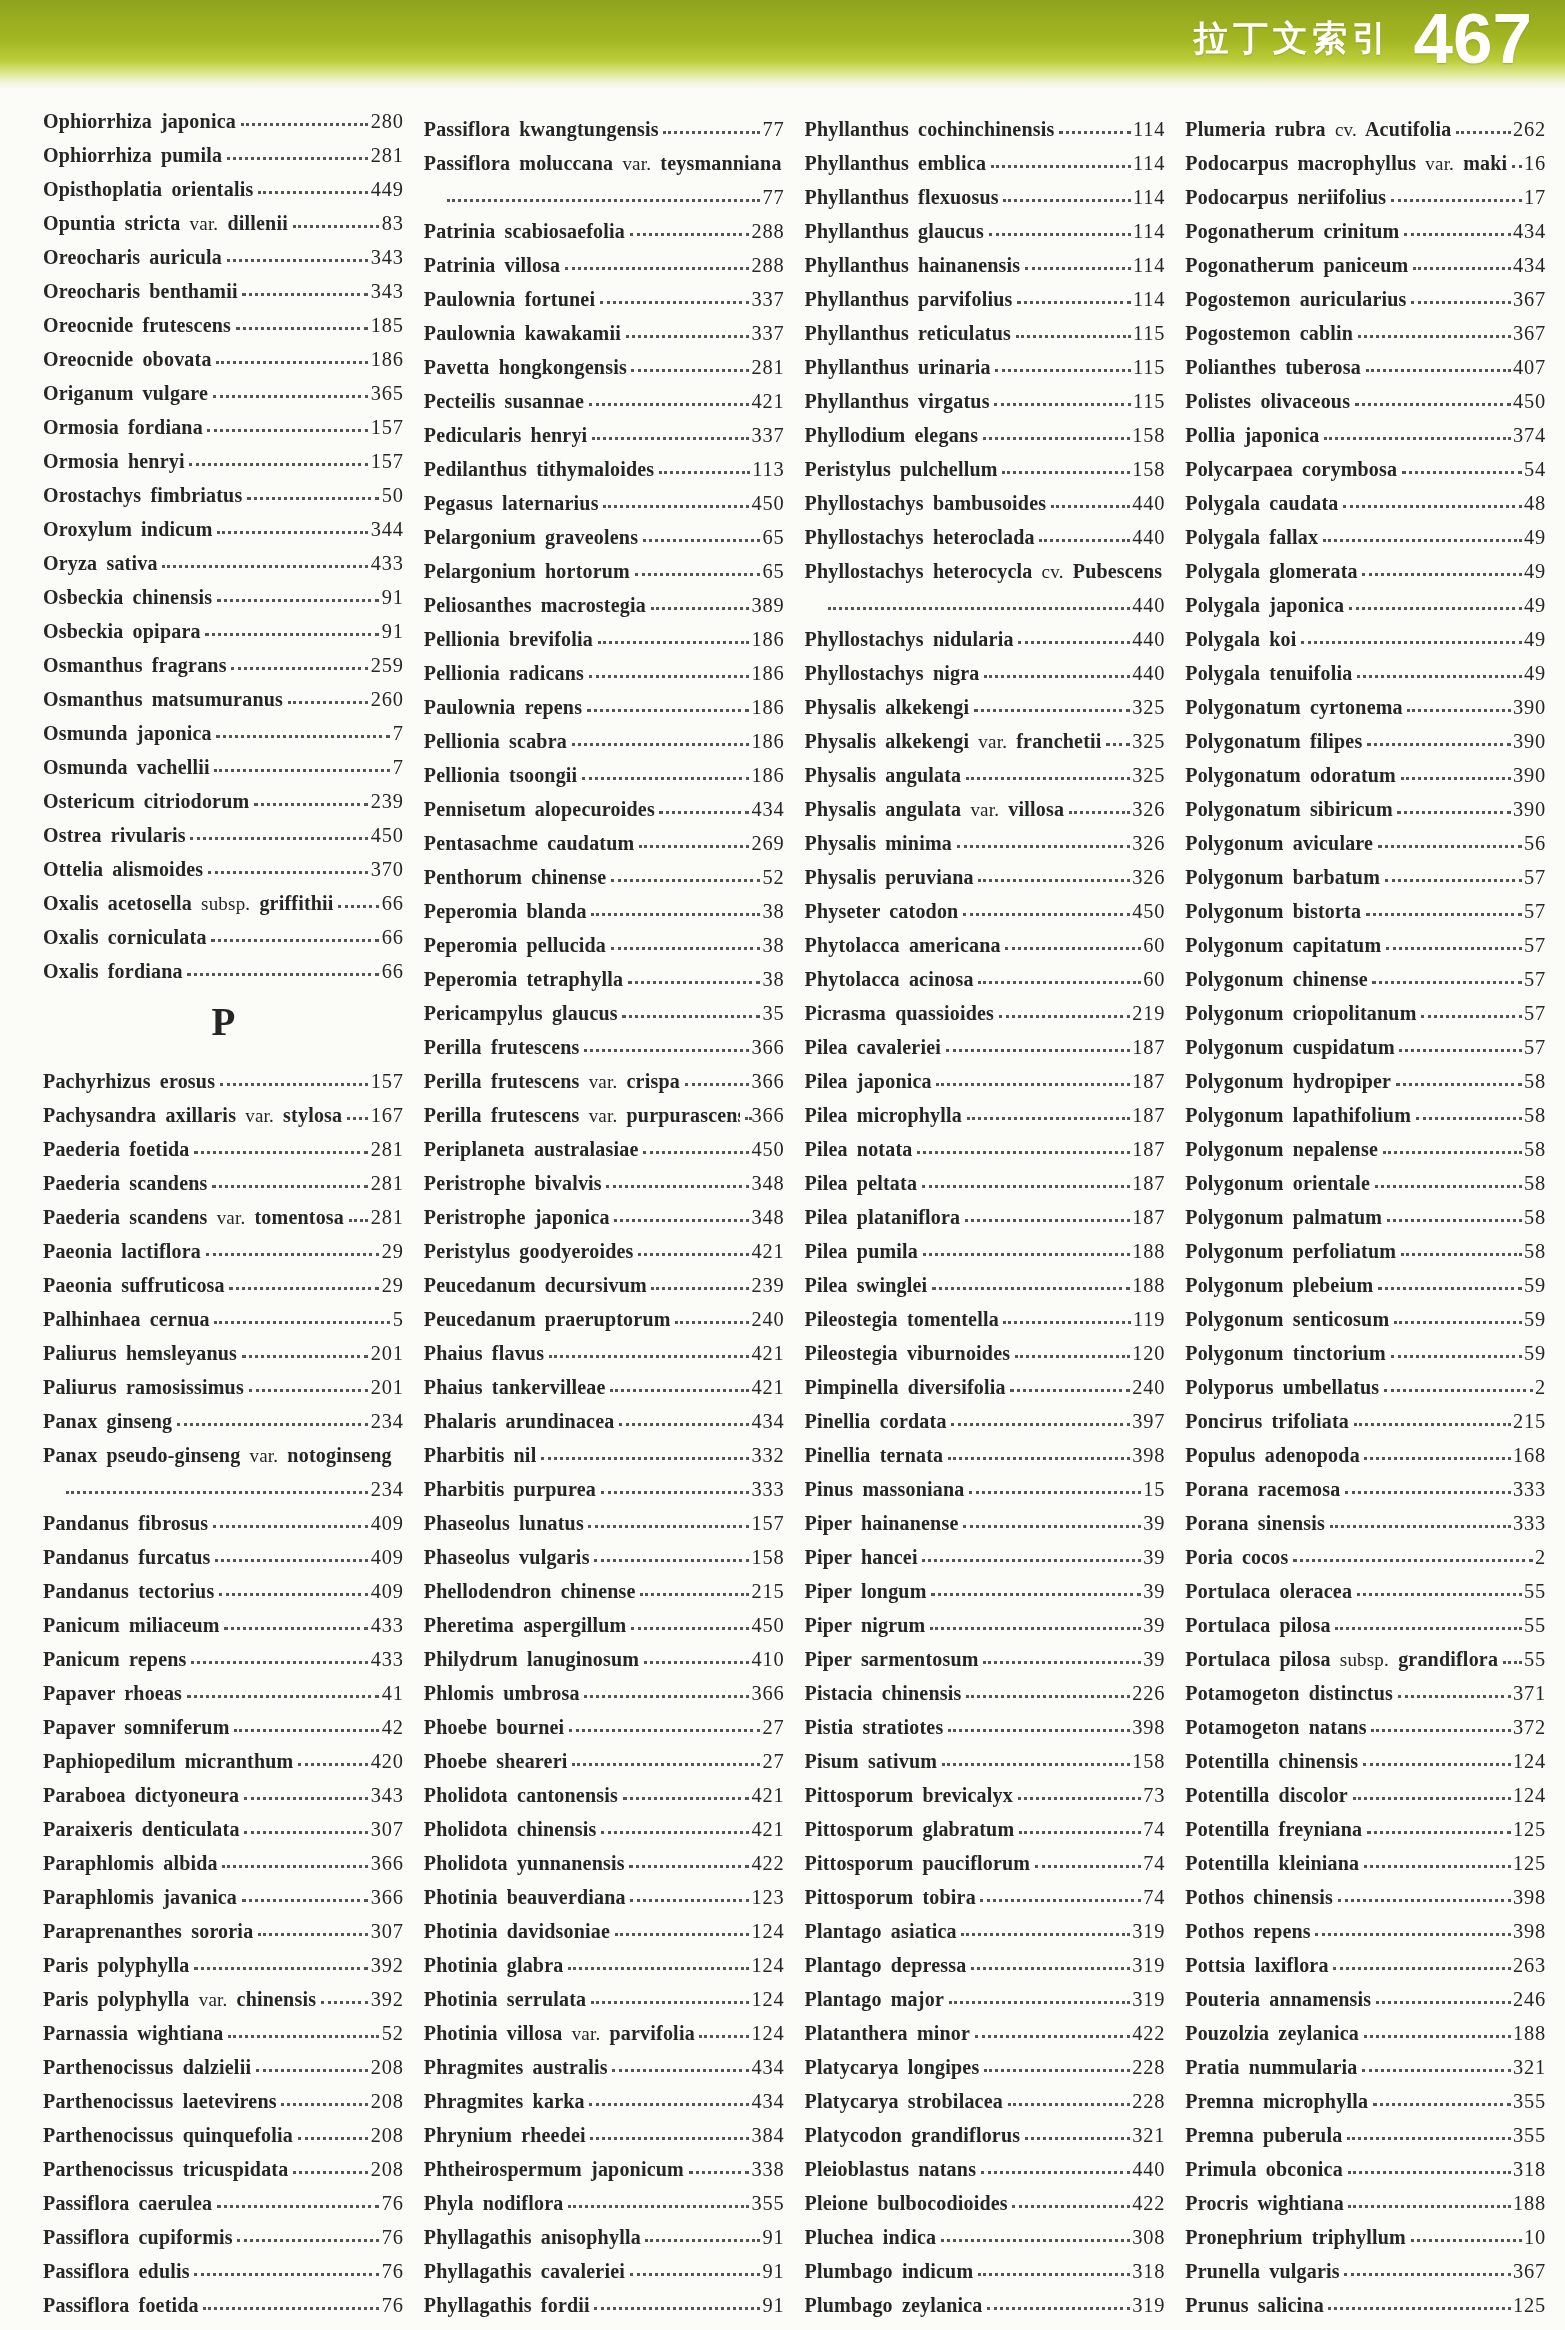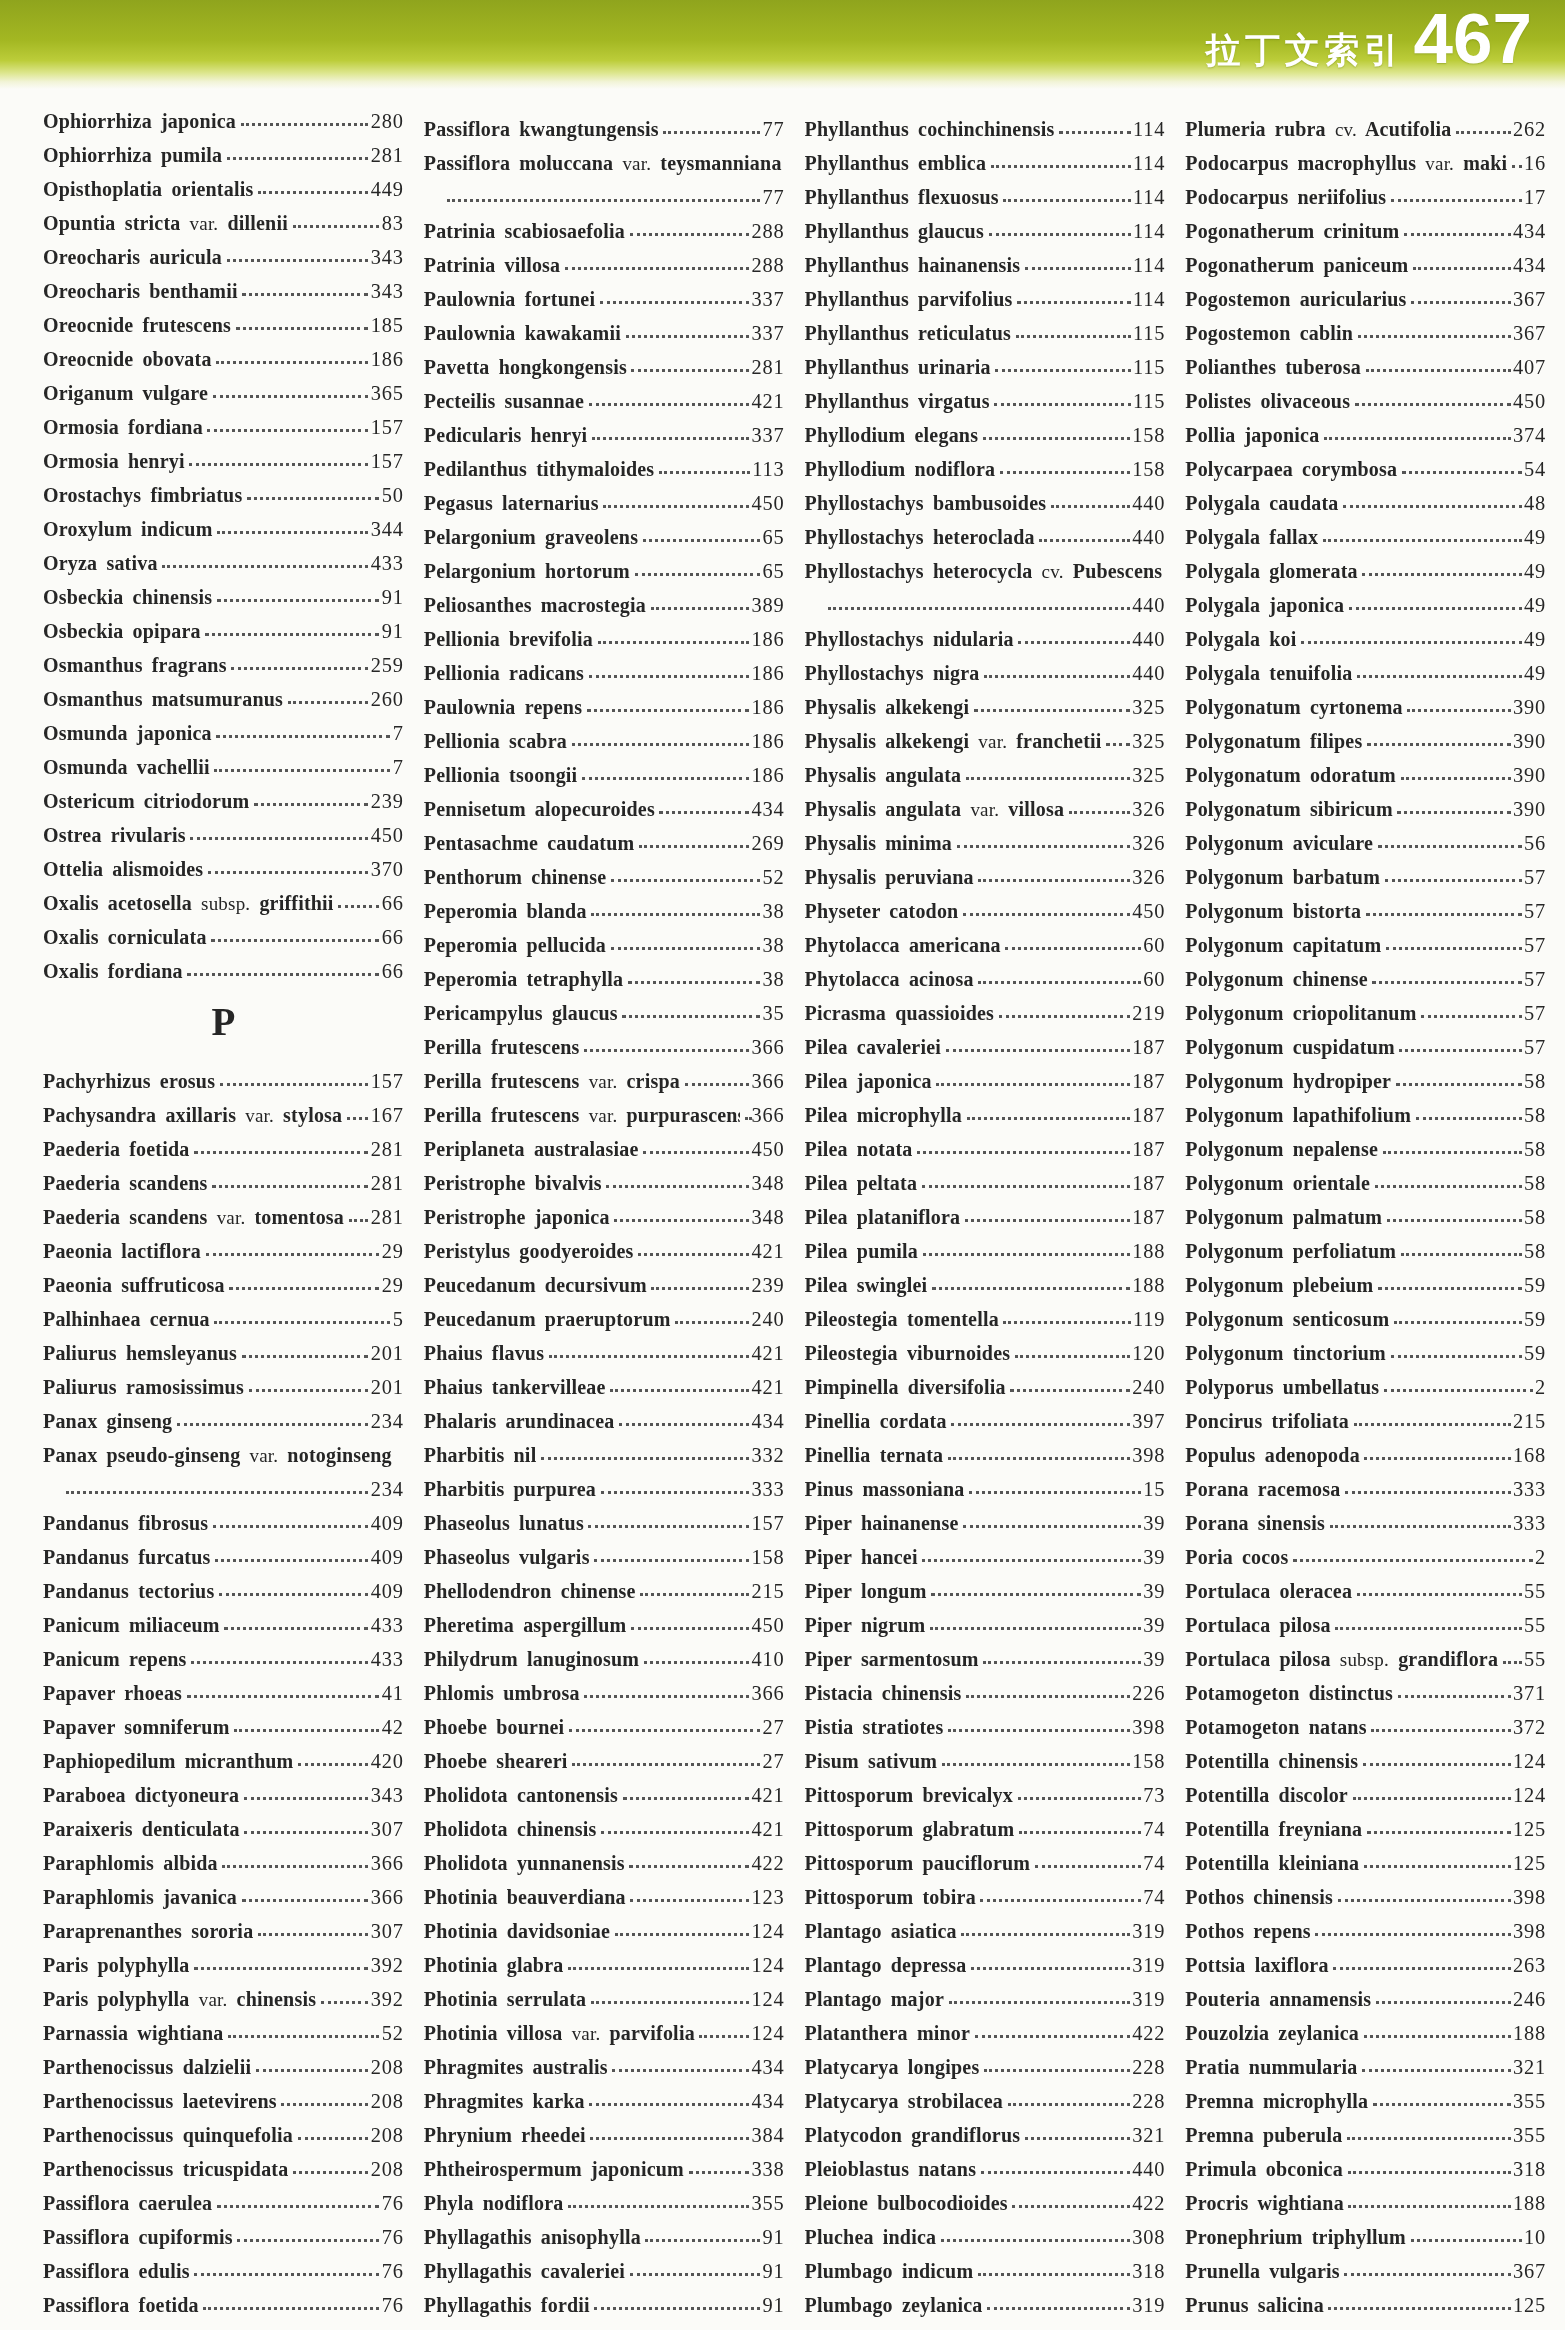--- a/index.html
+++ b/index.html
@@ -13,21 +13,21 @@
     background:linear-gradient(180deg,
       var(--band-top,#8fa41d) 0%,
       var(--band-mid,#a3b722) 45%,
       var(--band-low,#bccd3a) 68%,
       #dde68e 82%,
       #f2f4d8 92%,
       var(--paper,#fbfbf8) 100%);
   }
   .band-title{
     position:absolute;top:3.1px;right:34px;
-    display:flex;align-items:flex-end;gap:10px;color:#fff;
+    display:flex;align-items:center;gap:22px;color:#fff;
   }
   .band-title .zh{
     font-family:"Liberation Sans", sans-serif;
     font-size:35px;font-weight:bold;letter-spacing:4.6px;
     text-shadow:0 0.8px 1.5px rgba(90,110,0,.35);
   }
   .band-title .num{
     font-family:"Liberation Sans", sans-serif;
     font-size:71px;font-weight:bold;line-height:1;
     text-shadow:0 0.8px 1.5px rgba(90,110,0,.35);
@@ -756,21 +756,21 @@
         <span class="name">Phyllanthus virgatus</span>
         <span class="dots"></span>
         <span class="pg">115</span>
       </div>
       <div class="row">
         <span class="name">Phyllodium elegans</span>
         <span class="dots"></span>
         <span class="pg">158</span>
       </div>
       <div class="row">
-        <span class="name">Phyllodium nodiflora</span>
+        <span class="name">Peristylus pulchellum</span>
         <span class="dots"></span>
         <span class="pg">158</span>
       </div>
       <div class="row">
         <span class="name">Phyllostachys bambusoides</span>
         <span class="dots"></span>
         <span class="pg">440</span>
       </div>
       <div class="row">
         <span class="name">Phyllostachys heteroclada</span>

